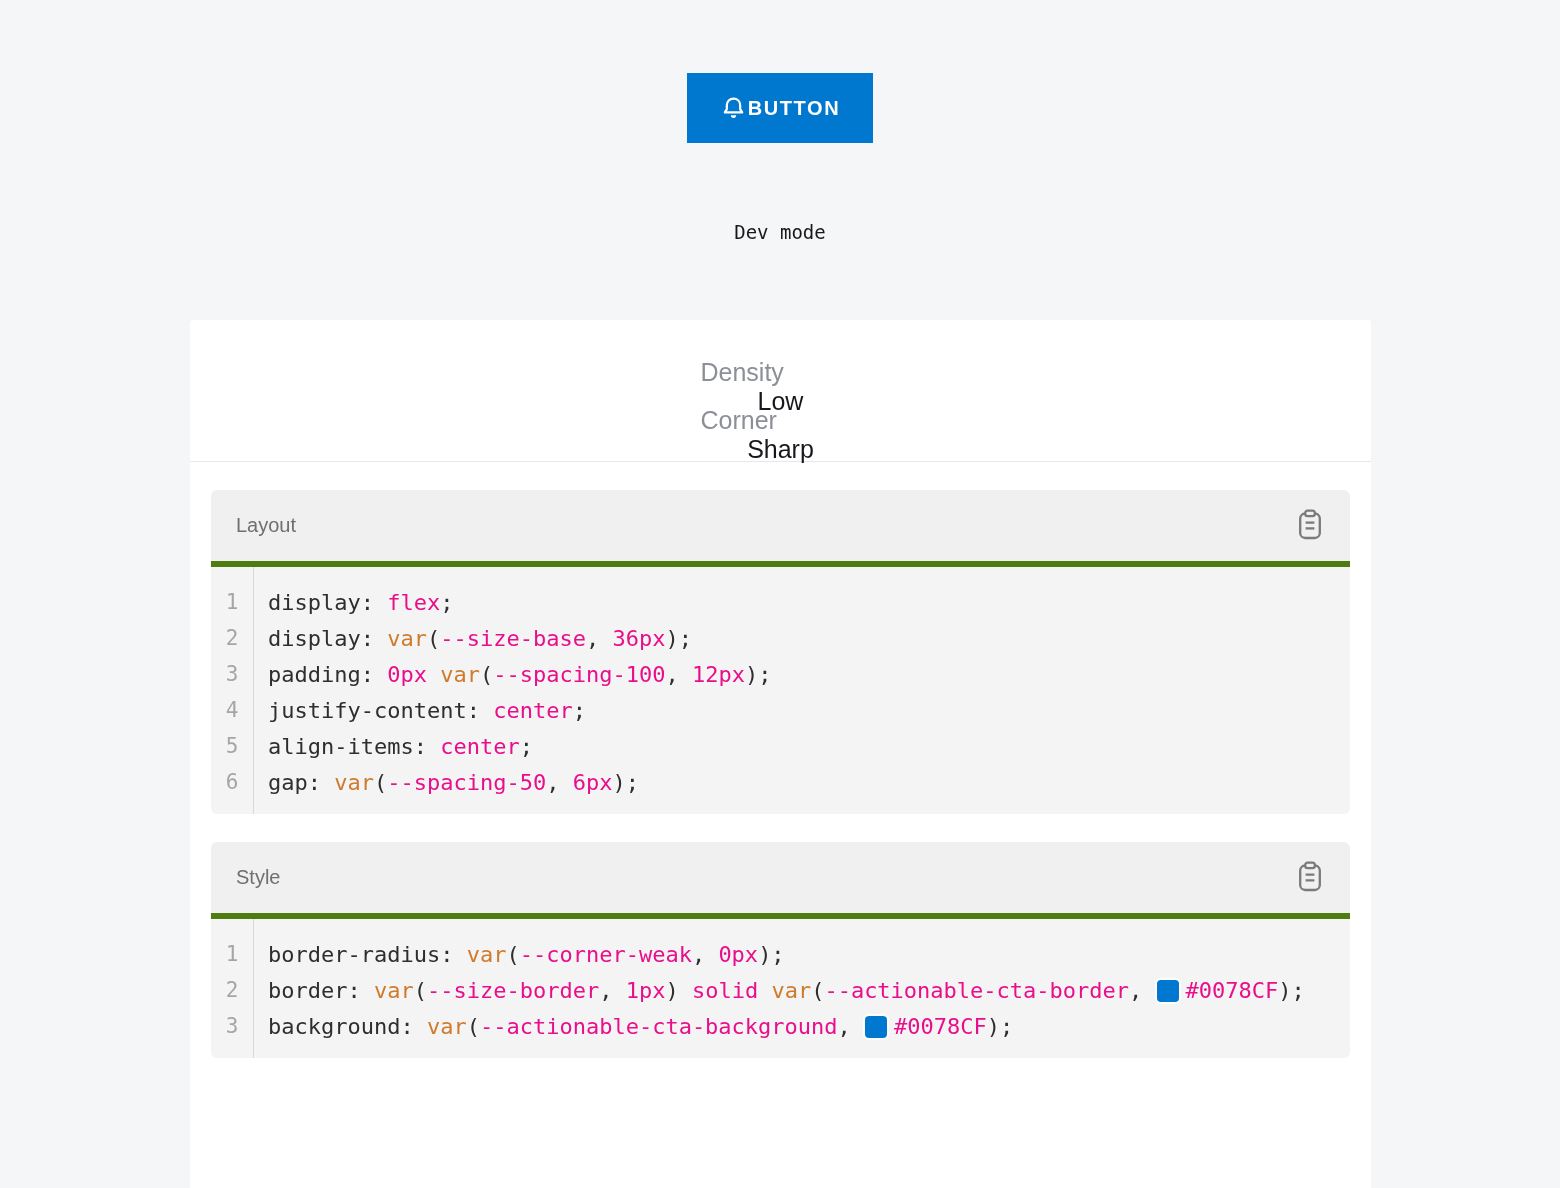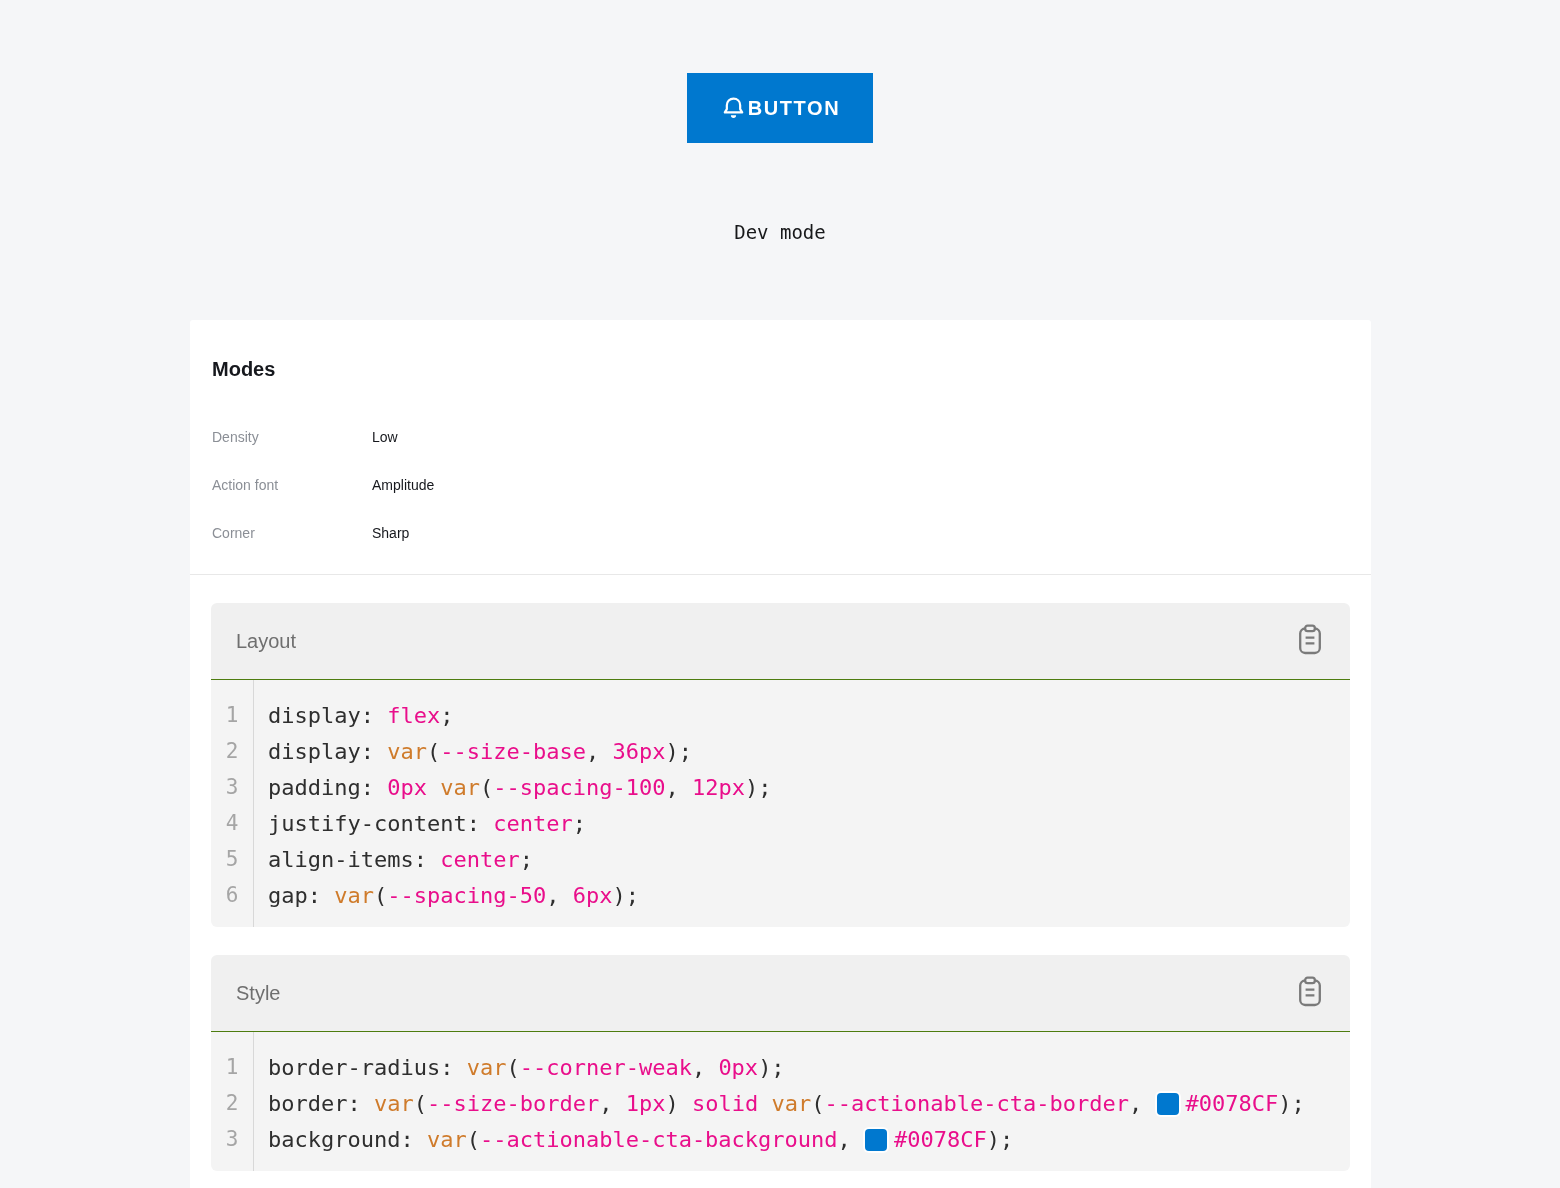--- a/index.html
+++ b/index.html
@@ -69,21 +69,22 @@
     margin:0 0 42px 0;
     font-size:20px;
     font-weight:700;
     color:#16181d;
   }
   .mode-row{
     display:flex;
     align-items:center;
     height:28px;
     margin-bottom:20px;
-    font-size:14px;
+    font-size:25px;
+    flex-direction:column;
   }
   .mode-label{
     width:160px;
     flex:none;
     color:#8b8f96;
   }
   .mode-value{
     color:#16181d;
   }
   .card-divider{
@@ -94,21 +95,21 @@
   
   .panel{
     margin:28px 21px 0 21px;
     border-radius:6px;
     overflow:hidden;
   }
   .panel + .panel{ }
   .panel-header{
     height:77px;
     background:#f0f0f0;
-    border-bottom:1px solid #4d7c0f;
+    border-bottom:6px solid #4d7c0f;
     display:flex;
     align-items:center;
     justify-content:space-between;
     padding:0 27px 0 25px;
   }
   .panel-title{
     font-size:20px;
     color:#6f6f6f;
   }
   .copy-btn{
@@ -180,28 +181,23 @@
         </svg>
       </span>
       <span>BUTTON</span>
     </button>
     <div class="dev-mode">Dev mode</div>
   </div>
 
   <div class="card">
 
     <section class="modes">
-      <h2>Modes</h2>
       <div class="mode-row">
         <span class="mode-label">Density</span>
         <span class="mode-value">Low</span>
-      </div>
-      <div class="mode-row">
-        <span class="mode-label">Action font</span>
-        <span class="mode-value">Amplitude</span>
       </div>
       <div class="mode-row">
         <span class="mode-label">Corner</span>
         <span class="mode-value">Sharp</span>
       </div>
     </section>
 
     <div class="card-divider"></div>
 
     <section class="panel">

